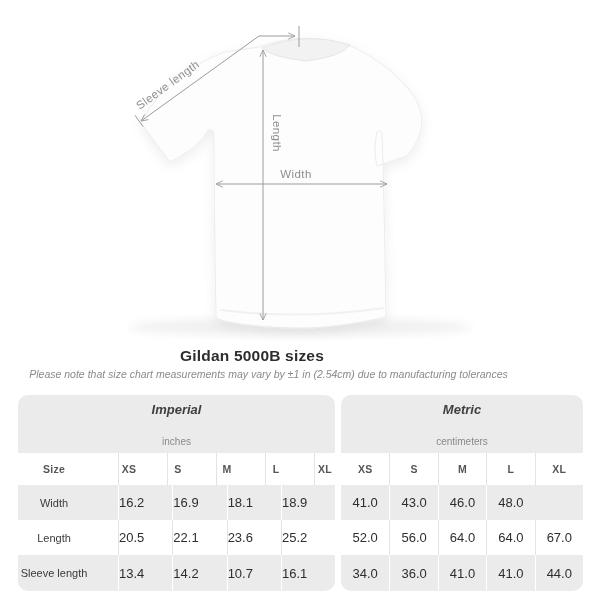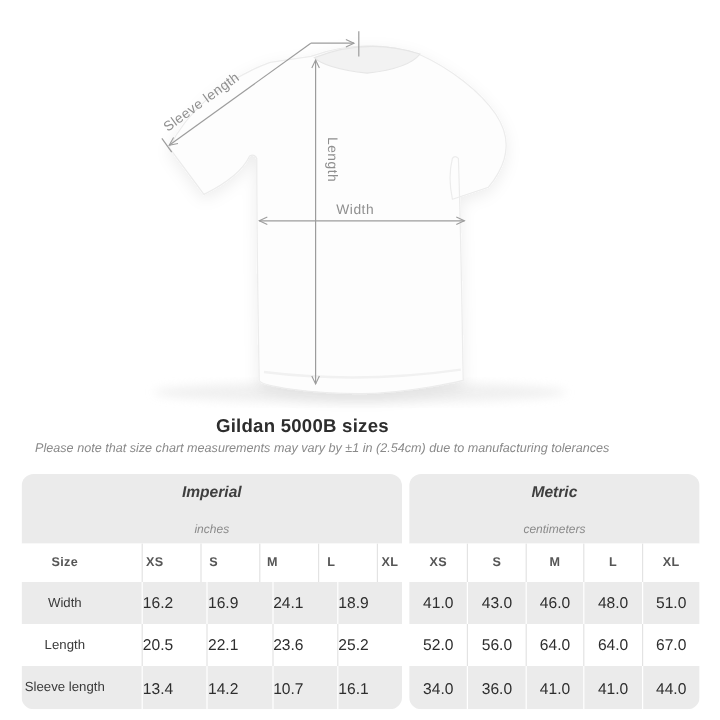--- a/index.html
+++ b/index.html
@@ -19,21 +19,21 @@
 
   
   .sizetable { position:absolute; left:18px; top:395px; width:565px; display:flex; gap:6px; }
   .panel { border-radius:10px; overflow:hidden; display:flex; flex-direction:column; background:#fff; }
   .panel.left  { width:317px; }
   .panel.right { width:242px; }
 
   .band { height:58px; background:#ebebeb; display:flex; flex-direction:column;
           align-items:center; justify-content:center; }
   .band .g-label { font-size:13px; font-weight:bold; font-style:italic; color:#3f3f3f; }
-  .band .g-sub   { font-size:10px; font-style:italic; color:#8a8a8a; margin-top:19px; }
+  .band .g-sub   { font-size:10px; color:#8a8a8a; margin-top:19px; }
 
   .row { display:grid; }
   .panel.left  .row { grid-template-columns:72px repeat(5, 1fr);gap:28px; }
   .panel.right .row { grid-template-columns:repeat(5, 1fr); }
   .row.hdr  { height:32px; background:#fff; }
   .row.drow { height:35px; }
   .row.last { height:36px; }
   .row.gray { background:#ebebeb; }
   .row.white{ background:#fff; }
 
@@ -122,21 +122,21 @@
         <div class="cell szhdr">XS</div>
         <div class="cell szhdr">S</div>
         <div class="cell szhdr">M</div>
         <div class="cell szhdr">L</div>
         <div class="cell szhdr">XL</div>
       </div>
       <div class="row drow gray">
         <div class="cell rlabel">Width</div>
         <div class="cell val">16.2</div>
         <div class="cell val">16.9</div>
-        <div class="cell val">24.1</div>
+        <div class="cell val">18.1</div>
         <div class="cell val">18.9</div>
         <div class="cell val">20.1</div>
       </div>
       <div class="row drow white">
         <div class="cell rlabel">Length</div>
         <div class="cell val">20.5</div>
         <div class="cell val">22.1</div>
         <div class="cell val">23.6</div>
         <div class="cell val">25.2</div>
         <div class="cell val">26.4</div>
@@ -161,21 +161,20 @@
         <div class="cell szhdr">S</div>
         <div class="cell szhdr">M</div>
         <div class="cell szhdr">L</div>
         <div class="cell szhdr">XL</div>
       </div>
       <div class="row drow gray">
         <div class="cell val">41.0</div>
         <div class="cell val">43.0</div>
         <div class="cell val">46.0</div>
         <div class="cell val">48.0</div>
-        <div class="cell val">51.0</div>
       </div>
       <div class="row drow white">
         <div class="cell val">52.0</div>
         <div class="cell val">56.0</div>
         <div class="cell val">64.0</div>
         <div class="cell val">64.0</div>
         <div class="cell val">67.0</div>
       </div>
       <div class="row drow last gray">
         <div class="cell val">34.0</div>

